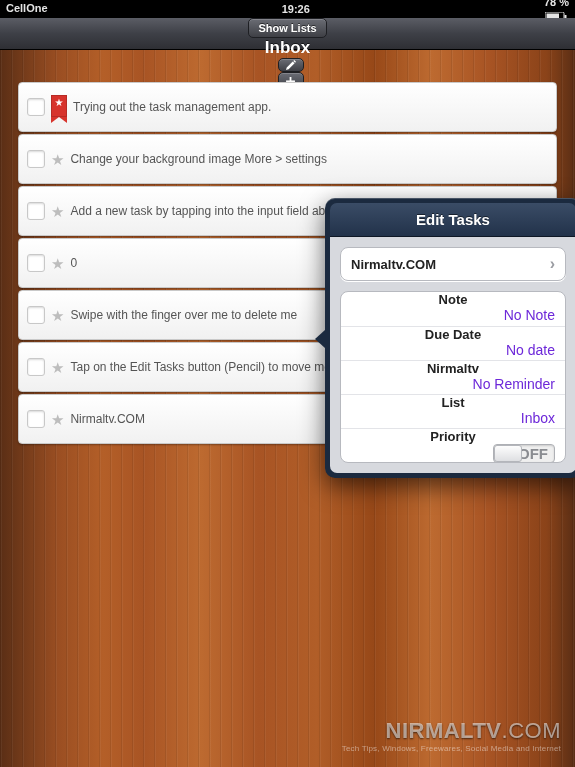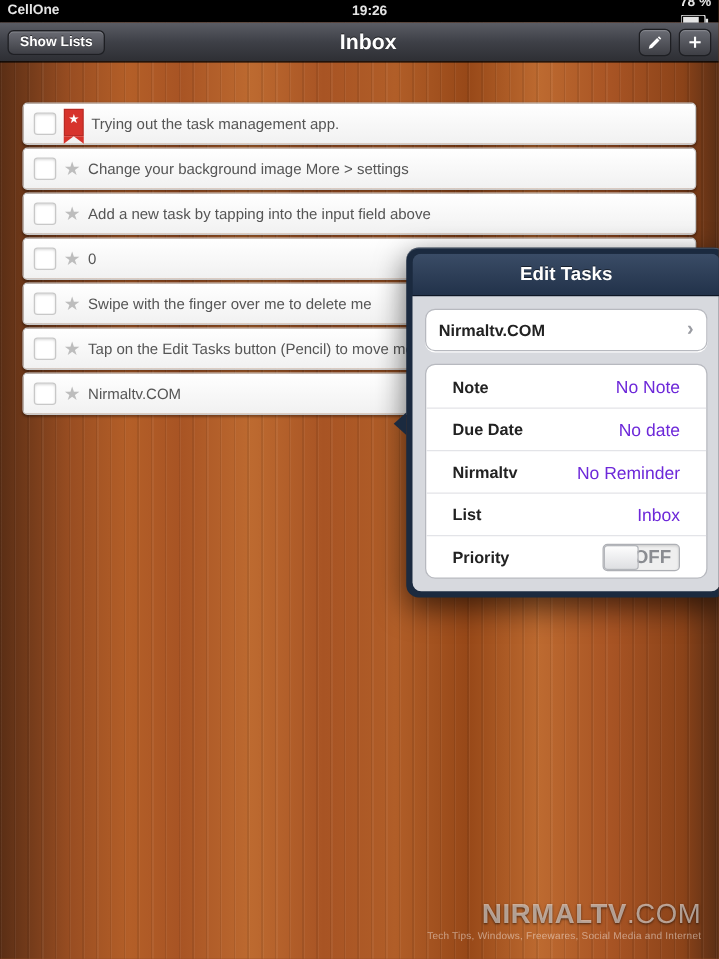--- a/index.html
+++ b/index.html
@@ -24,21 +24,21 @@
   }
   .statusbar .sb-left, .statusbar .sb-right { display:flex; align-items:center; gap:4px;flex-direction:column; }
   .statusbar .sb-center { flex:1; text-align:center; }
   .sb-right { margin-left:auto; }
 
   
   .navbar {
     position:absolute; top:18px; left:0; right:0; height:32px;
     background: linear-gradient(#5b5d65, #3e4047 50%, #2e2f34);
     border-bottom:1px solid #000; display:flex; align-items:center;
-    padding:0 6px; color:#fff;
+    padding:0 6px; color:#fff;flex-direction:column;
   }
   .nav-btn {
     background: linear-gradient(#6a6c74,#3e3f45);
     border:1px solid #1e1f23; border-radius:5px;
     color:#fff; font-size:11px; font-weight:bold;
     padding:3px 9px; text-shadow:0 -1px 0 rgba(0,0,0,.6);
     box-shadow: inset 0 1px 0 rgba(255,255,255,.18);
   }
   .nav-title {
     flex:1; text-align:center; font-size:17px; font-weight:bold;
@@ -59,21 +59,21 @@
     width:100%; height:34px; border-radius:4px;
     border:1px solid rgba(0,0,0,.4);
     background: rgba(96,52,28,.55);
     box-shadow: inset 0 2px 6px rgba(0,0,0,.5), 0 1px 0 rgba(255,255,255,.15);
     color:#f0e5da; font-size:13px; padding:0 12px; outline:none;
   }
   .new-task::placeholder { color:#f0e5da; }
 
   .tasklist { margin-top:18px; display:flex; flex-direction:column; gap:2px; }
   .task-row {
-    position:relative; height:34px; border-radius:4px;
+    position:relative; height:50px; border-radius:4px;
     background: linear-gradient(#ffffff,#f1f1f1);
     border:1px solid #c9c9c9;
     box-shadow: 0 1px 2px rgba(0,0,0,.35);
     display:flex; align-items:center; padding:0 8px; gap:6px;
     font-size:12px; color:#555;
   }
   .checkbox {
     width:18px; height:18px; border-radius:3px;
     background:#fff; border:1px solid #c8c8c8;
     box-shadow: inset 0 1px 2px rgba(0,0,0,.15);
@@ -122,22 +122,22 @@
     font-weight:bold; font-size:13px; color:#222;
     box-shadow: 0 1px 0 #fff, inset 0 1px 0 #fff;
     margin-bottom:10px;
   }
   .pop-title-row .chev { margin-left:auto; color:#9a9ca2; font-size:16px; }
   .pop-list{
     background:#fff; border:1px solid #b7b9bf; border-radius:8px;
     overflow:hidden;
   }
   .pop-item{
-    display:flex; align-items:center; height:34px; padding:0 21px;
-    border-top:1px solid #e3e4e8; font-size:13px;
+    display:flex; align-items:center; height:34px; padding:0 10px;
+    border-top:1px solid #e3e4e8; font-size:13px;flex-direction:column;
   }
   .pop-item:first-child{ border-top:none; }
   .pop-item .lbl{ font-weight:bold; color:#222; }
   .pop-item .val{ margin-left:auto; color:#6d28d9; font-size:14px; }
   .switch{
     margin-left:auto; width:62px; height:22px; border-radius:4px;
     border:1px solid #aeb0b5; background:#efefef; position:relative;
     display:flex; align-items:center; justify-content:flex-end;
     font-size:15px; font-weight:bold; color:#8a8c91; padding-right:6px;
     box-shadow: inset 0 1px 2px rgba(0,0,0,.15);

